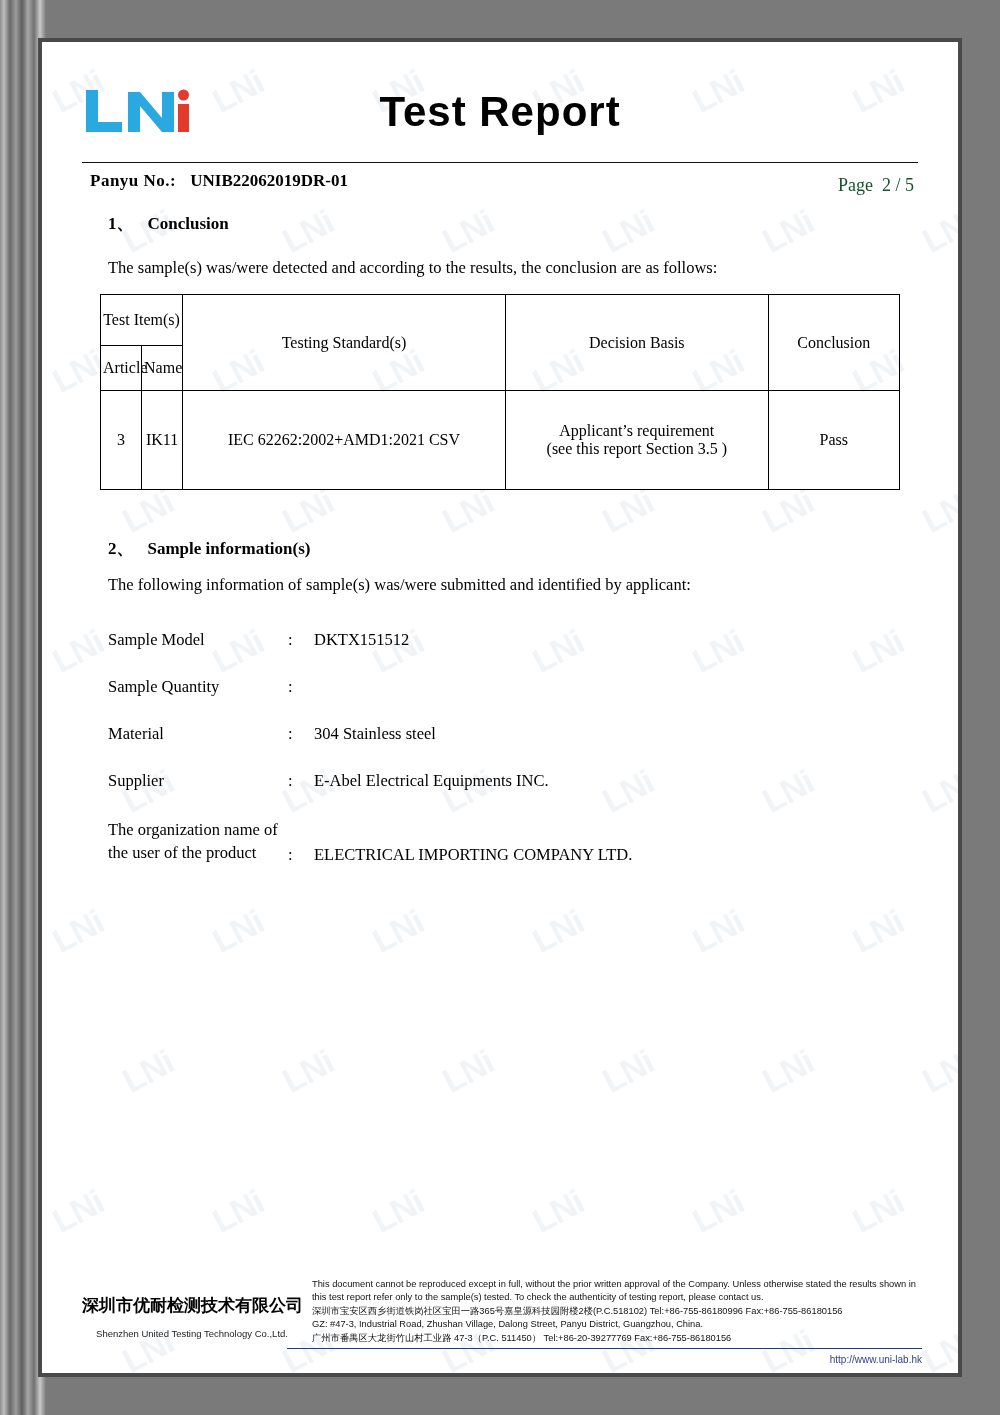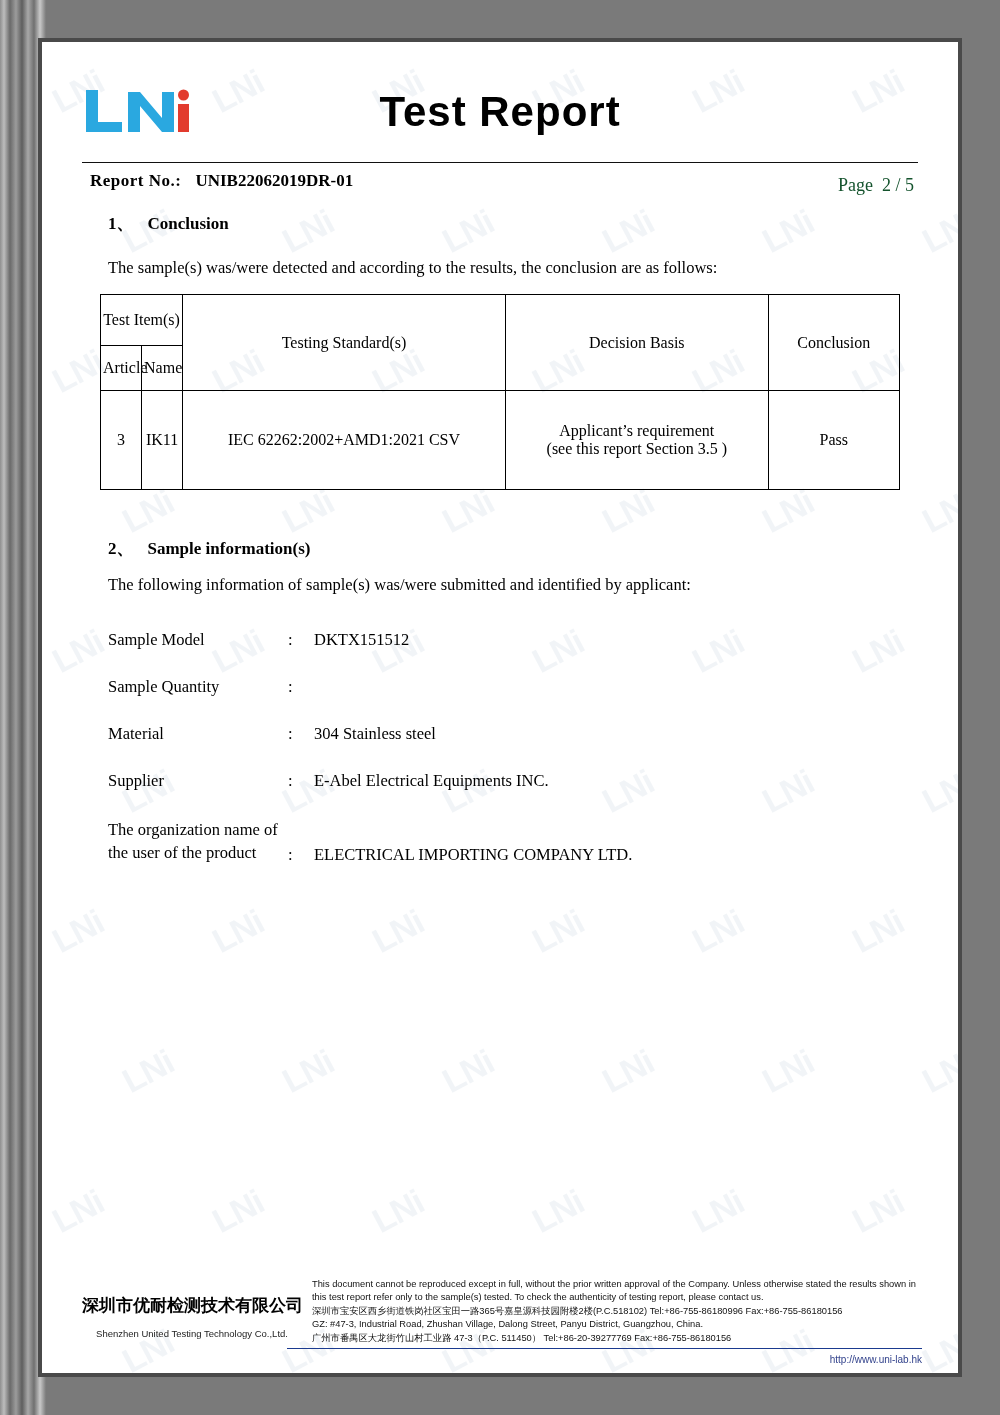--- a/index.html
+++ b/index.html
@@ -332,21 +332,21 @@
             <rect x="96" y="18" width="11" height="28" fill="#e23b2e"></rect>
             <circle cx="101.5" cy="9" r="5.5" fill="#e23b2e"></circle>
           </svg>
         </div>
         <div class="doc-title">Test Report</div>
       </div>
 
       <div class="hdr-rule"></div>
 
       <div class="report-line">
-        <span class="report-no-label">Report No.:</span><span class="report-no-value">UNIB22062019DR-01</span>
+        <span class="report-no-label">Panyu No.:</span><span class="report-no-value">UNIB22062019DR-01</span>
       </div>
 
       <div class="page-num">
         <span>Page</span>&nbsp;&nbsp;<span>2 / 5</span>
       </div>
 
       <div class="sec-head" style="top:170px;">
         <span class="num">1、</span><span>Conclusion</span>
       </div>
 

